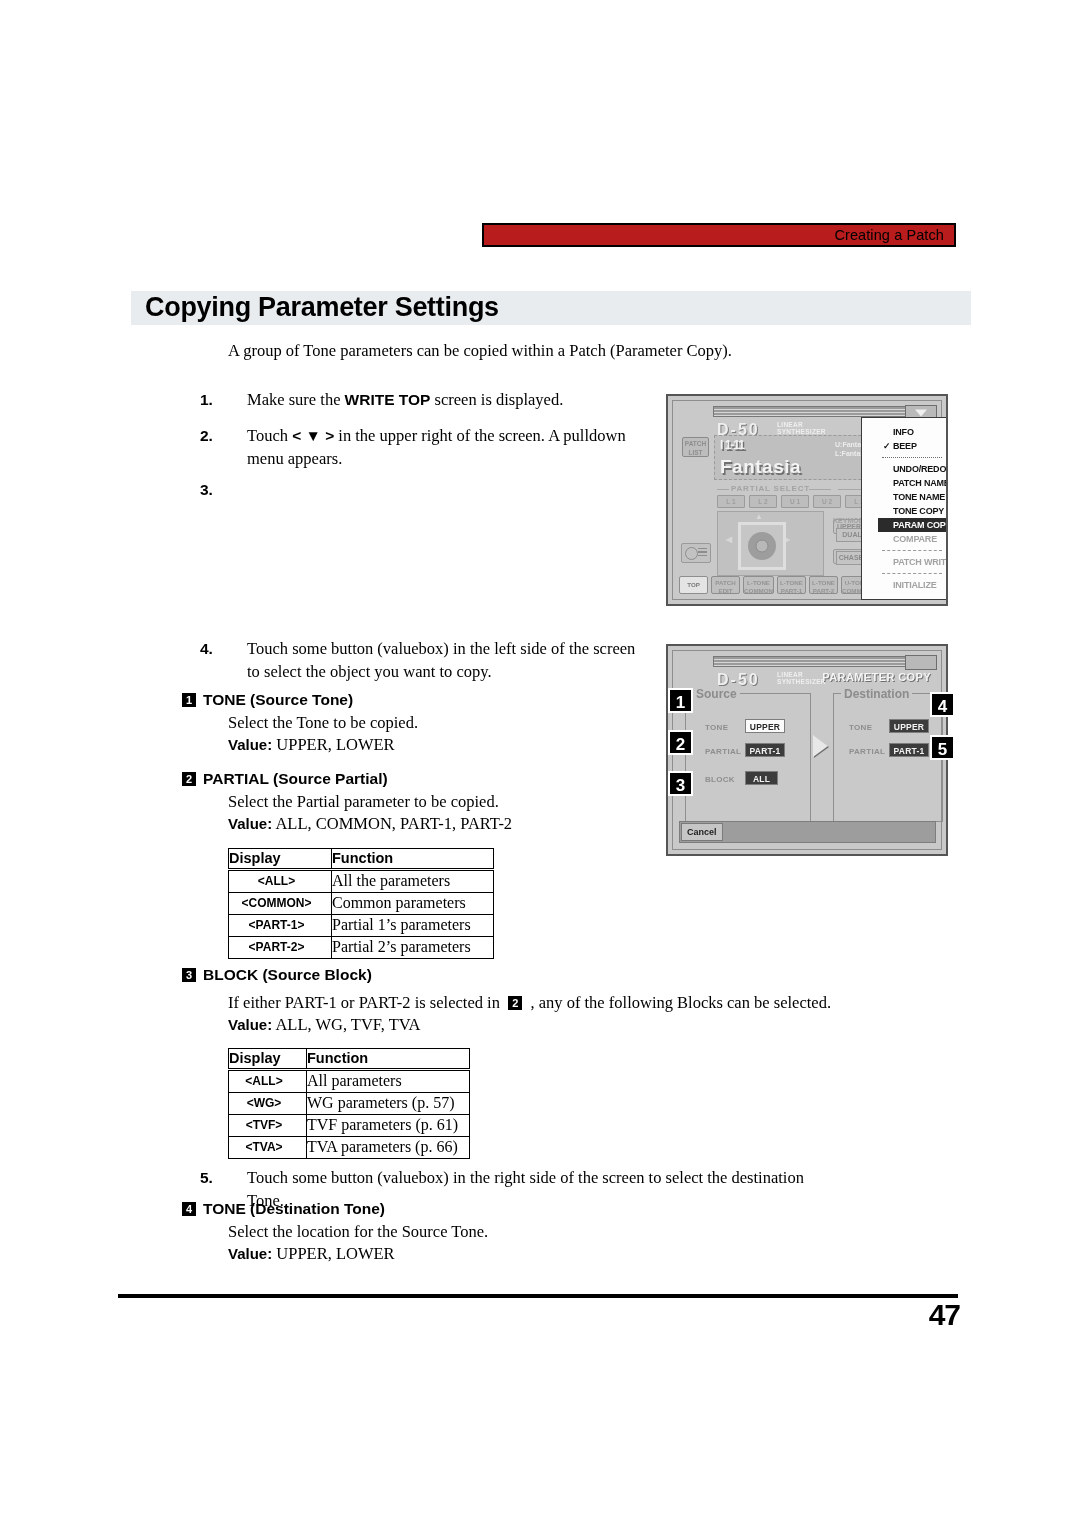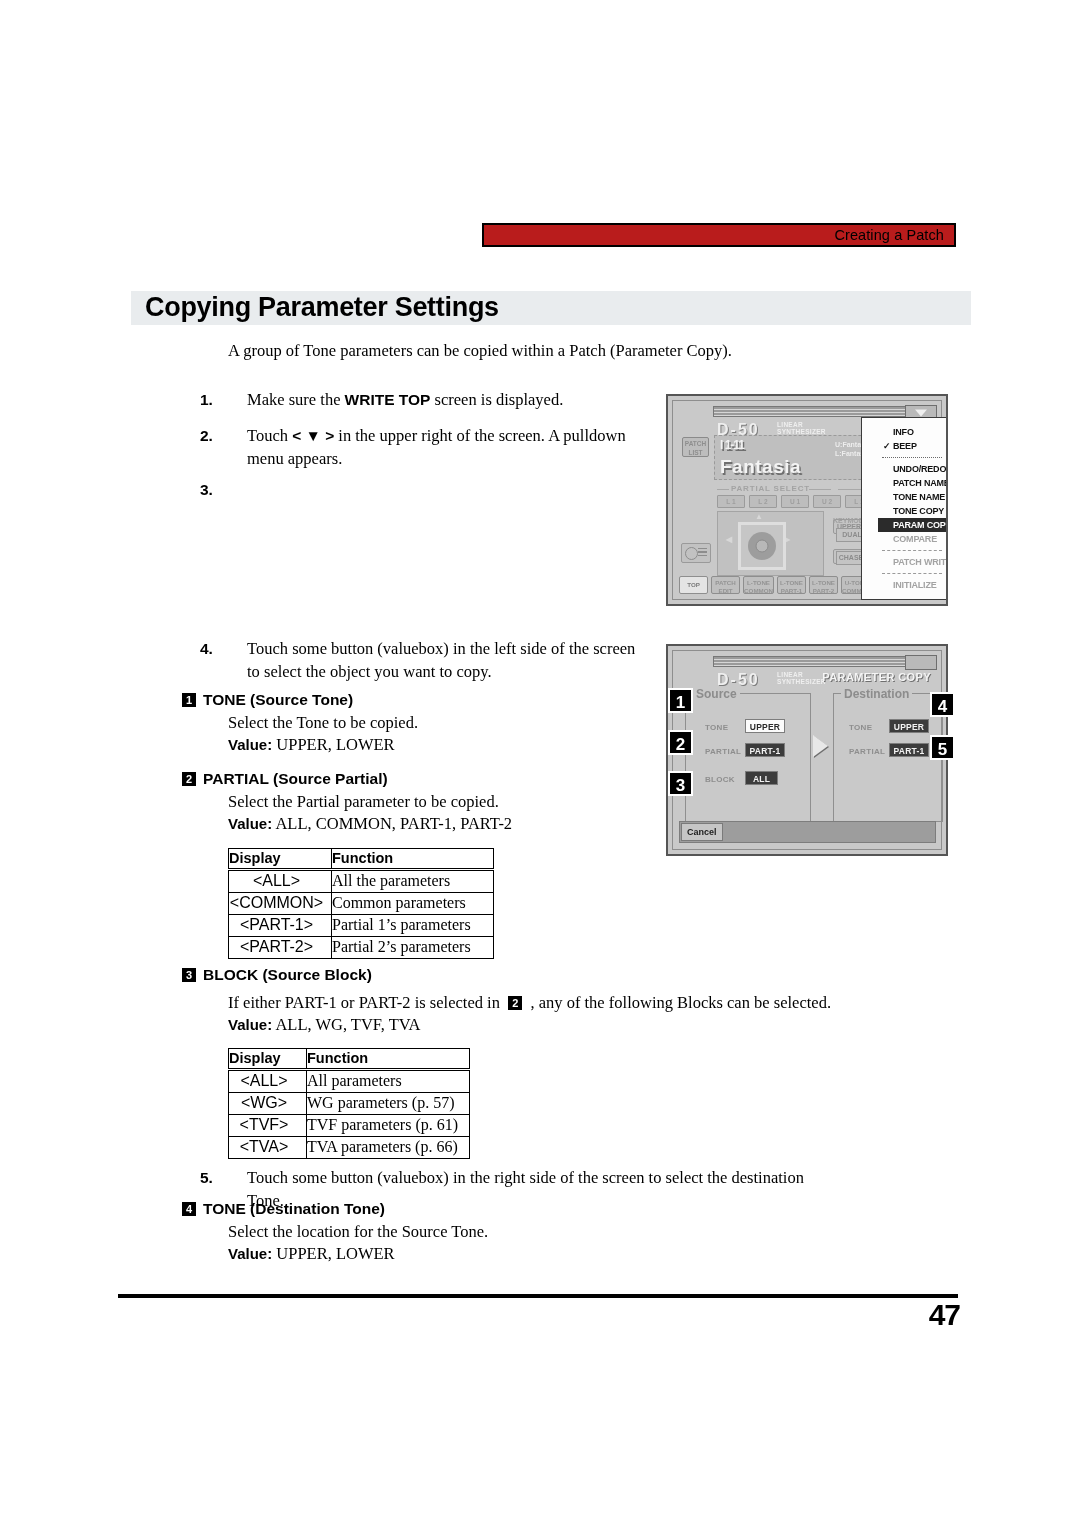--- a/index.html
+++ b/index.html
@@ -133,22 +133,22 @@
     box-sizing: border-box;
   }
   table.spec th {
     font-family: "Liberation Sans", sans-serif;
     font-weight: bold;
     font-size: 14.5px;
     border-bottom: 3px double #000;
   }
   table.spec td.disp {
     font-family: "Liberation Sans", sans-serif;
-    font-weight: normal;
-    font-size: 16px;
+    font-weight: bold;
+    font-size: 12px;
     text-align: center;
   }
 
   
   .footer-rule {
     position: absolute;
     left: 118px; top: 1294px;
     width: 840px; height: 4px;
     background: #000;
   }

